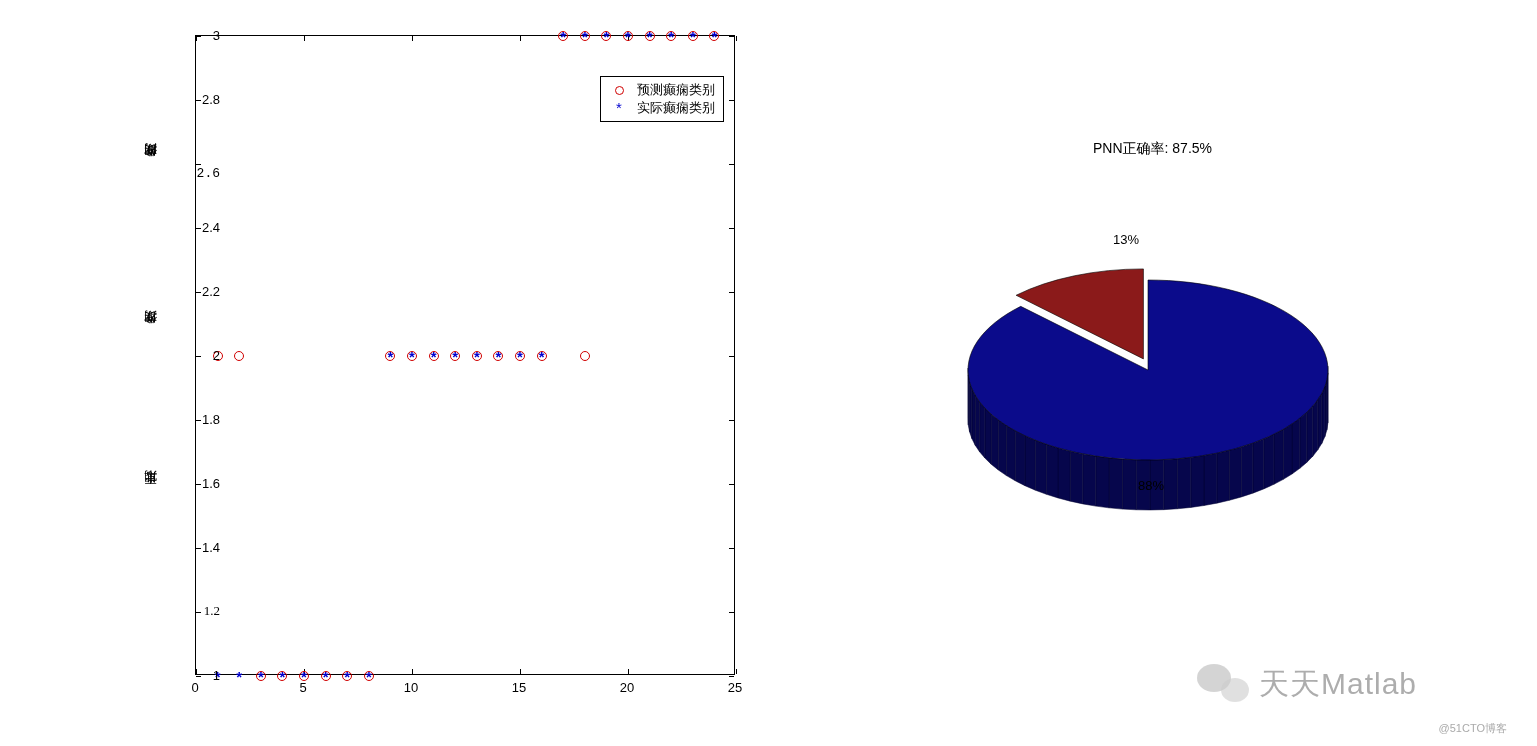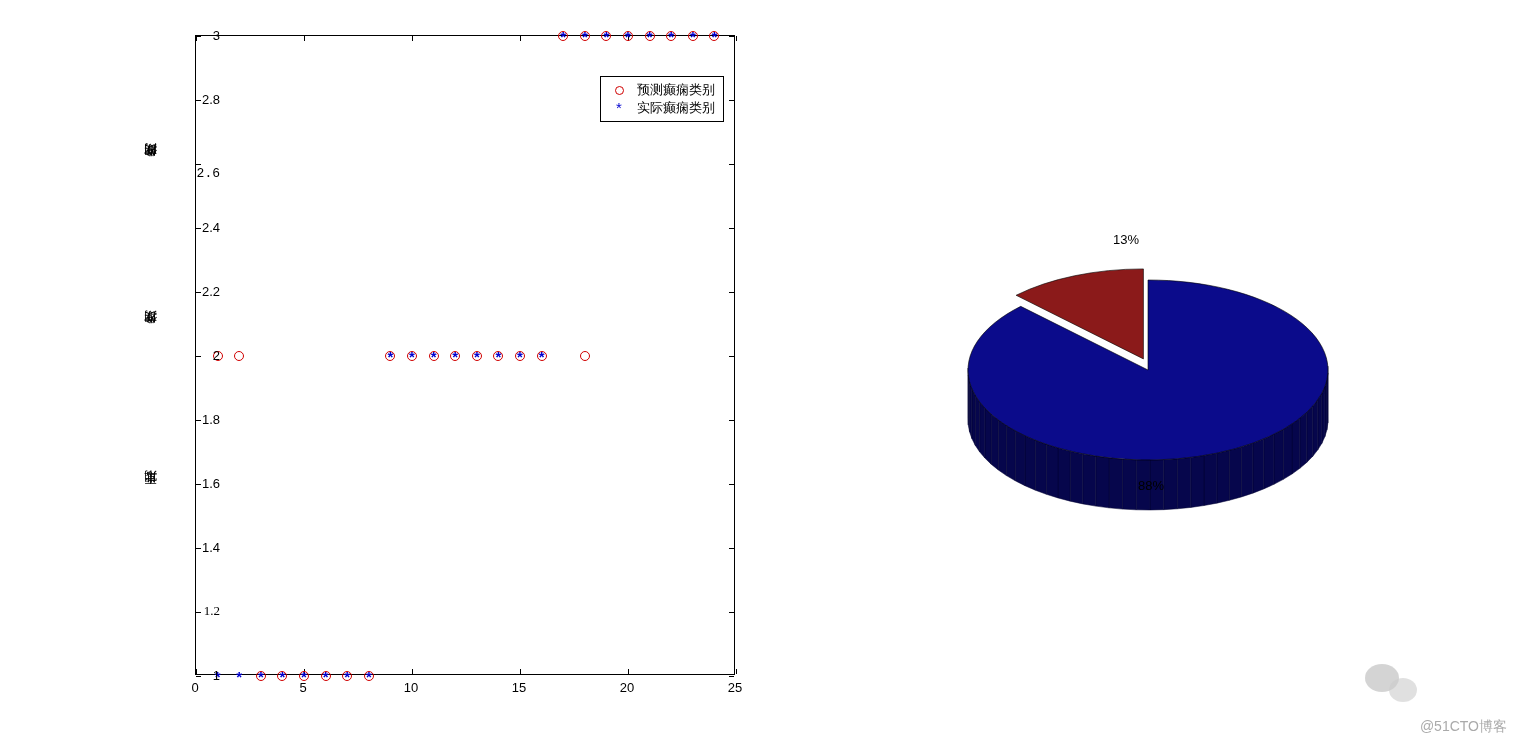--- a/index.html
+++ b/index.html
@@ -203,21 +203,21 @@
   }
   .watermark-text {
     font-size: 30px;
     color: #777;
     letter-spacing: 1px;
   }
   .watermark-small {
     position: absolute;
     right: 30px;
     bottom: 10px;
-    font-size: 14px;
+    font-size: 11px;
     color: #aaa;
   }
 </style>
 </head>
 <body>
 
 <div class="container">
   <div class="left-chart">
     <div class="plot-area" id="plot-area">
       <div class="legend">
@@ -330,20 +330,21 @@
       <div class="x-tick" style="left: 411px;">10</div>
       <div class="x-tick" style="left: 519px;">15</div>
       <div class="x-tick" style="left: 627px;">20</div>
       <div class="x-tick" style="left: 735px;">25</div>
       <div class="y-label" style="top: 494px;">正常期</div>
       <div class="y-label" style="top: 334px;">发作期</div>
       <div class="y-label" style="top: 167px;">发作间期</div>
     </div>
 
   <div class="right-chart">
+    <div class="pie-title">PNN正确率: 87.5%</div>
     <svg class="pie-svg" width="440" height="340" viewBox="0 0 440 340">
 
       <g id="pie-3d">
           <path d="M 399.8286798847344 166.07425513711976 L 399.9036257457458 172.94471745395987 L 399.9036257457458 222.94471745395987 L 399.8286798847344 216.07425513711976 Z" fill="rgb(6,6,76)" stroke="rgb(3,3,48)" stroke-width="0.5"></path>
           <path d="M 399.9036257457458 172.94471745395987 L 398.9301408800176 179.79801873667682 L 398.9301408800176 229.79801873667682 L 399.9036257457458 222.94471745395987 Z" fill="rgb(6,6,76)" stroke="rgb(3,3,48)" stroke-width="0.5"></path>
           <path d="M 398.9301408800176 179.79801873667682 L 396.9138984997542 186.5942197588397 L 396.9138984997542 236.5942197588397 L 398.9301408800176 229.79801873667682 Z" fill="rgb(6,6,76)" stroke="rgb(3,3,48)" stroke-width="0.5"></path>
           <path d="M 396.9138984997542 186.5942197588397 L 393.8666487320323 193.2937140592269 L 393.8666487320323 243.2937140592269 L 396.9138984997542 236.5942197588397 Z" fill="rgb(6,6,76)" stroke="rgb(3,3,48)" stroke-width="0.5"></path>
           <path d="M 393.8666487320323 193.2937140592269 L 389.8061501421686 199.85745875780168 L 389.8061501421686 249.85745875780168 L 393.8666487320323 243.2937140592269 Z" fill="rgb(6,6,76)" stroke="rgb(3,3,48)" stroke-width="0.5"></path>
           <path d="M 389.8061501421686 199.85745875780168 L 384.7560662415005 206.24720208728635 L 384.7560662415005 256.2472020872864 L 389.8061501421686 249.85745875780168 Z" fill="rgb(6,6,76)" stroke="rgb(3,3,48)" stroke-width="0.5"></path>
           <path d="M 384.7560662415005 206.24720208728635 L 378.7458275827039 212.4257063143398 L 378.7458275827039 262.4257063143398 L 384.7560662415005 256.2472020872864 Z" fill="rgb(6,6,76)" stroke="rgb(3,3,48)" stroke-width="0.5"></path>
@@ -389,14 +390,15 @@
     <div class="pie-label" style="left:345px; top:232px;">13%</div>
     <div class="pie-label" style="left:370px; top:478px;">88%</div>
   </div>
 </div>
 
 <div class="watermark-logo">
   <div class="wechat-icon">
     <div class="bubble1"></div>
     <div class="bubble2"></div>
   </div>
+  <span class="watermark-text">天天Matlab</span>
 </div>
 <div class="watermark-small">@51CTO博客</div>
 
 </body></html>

